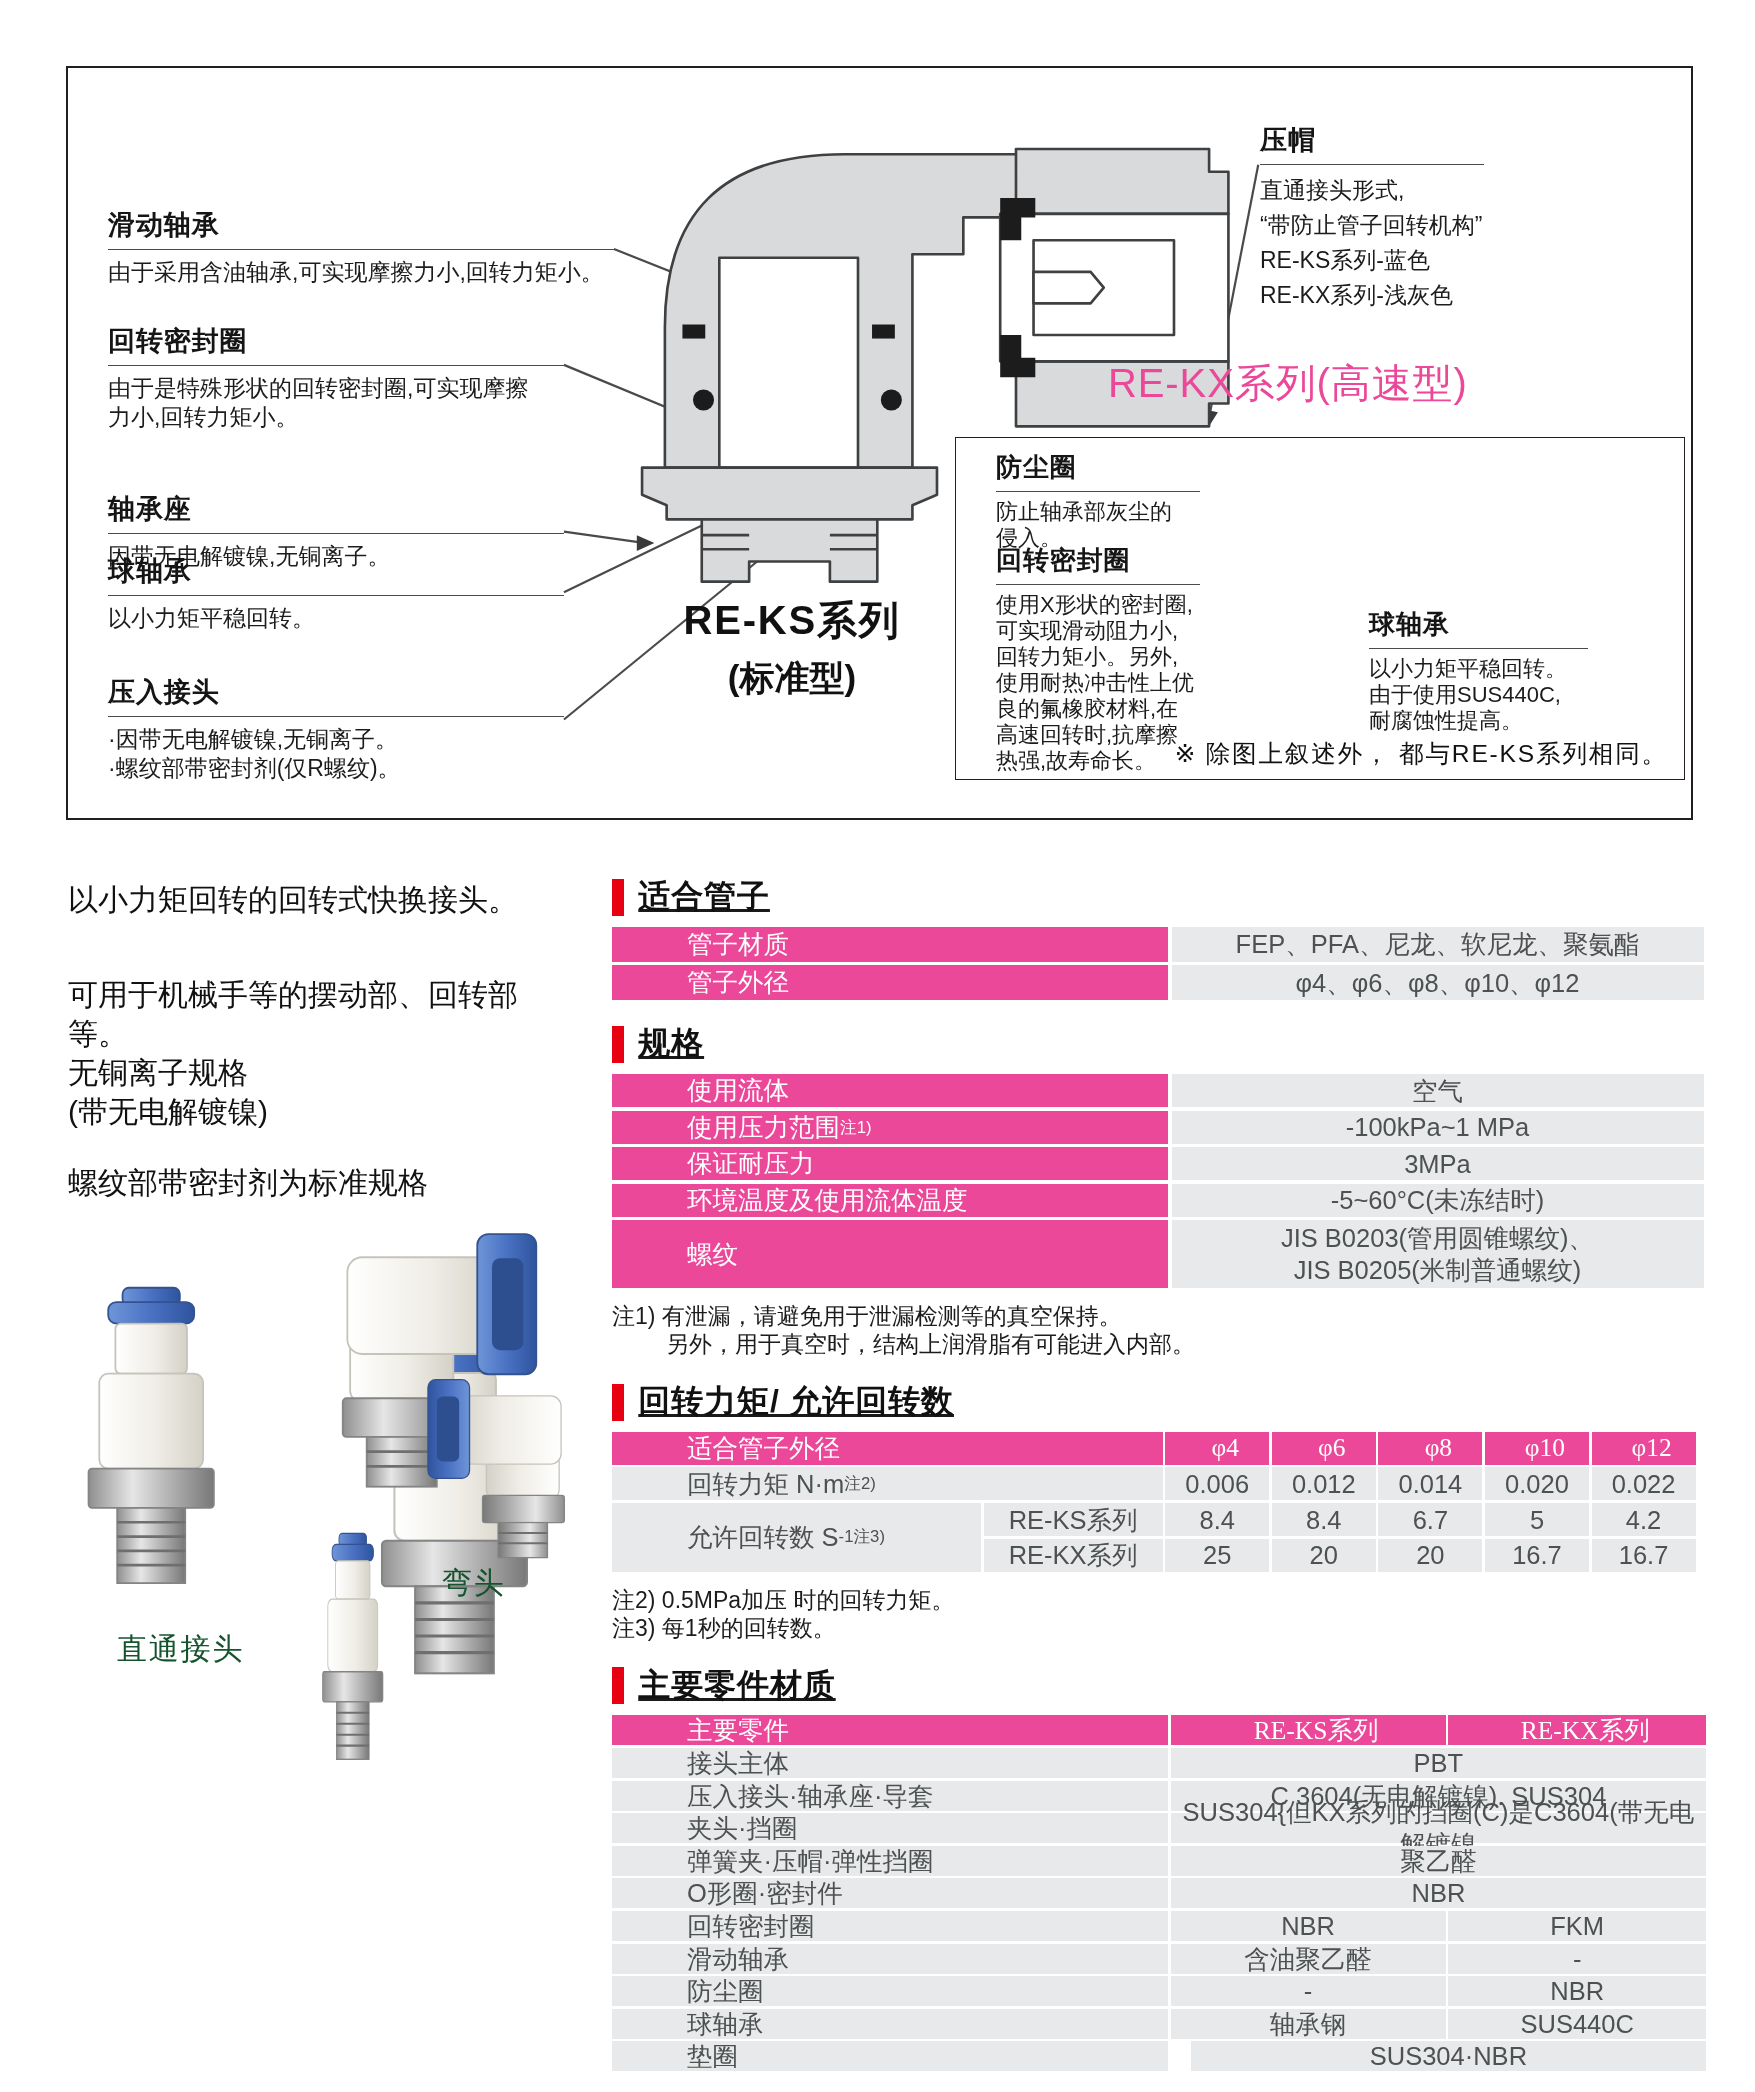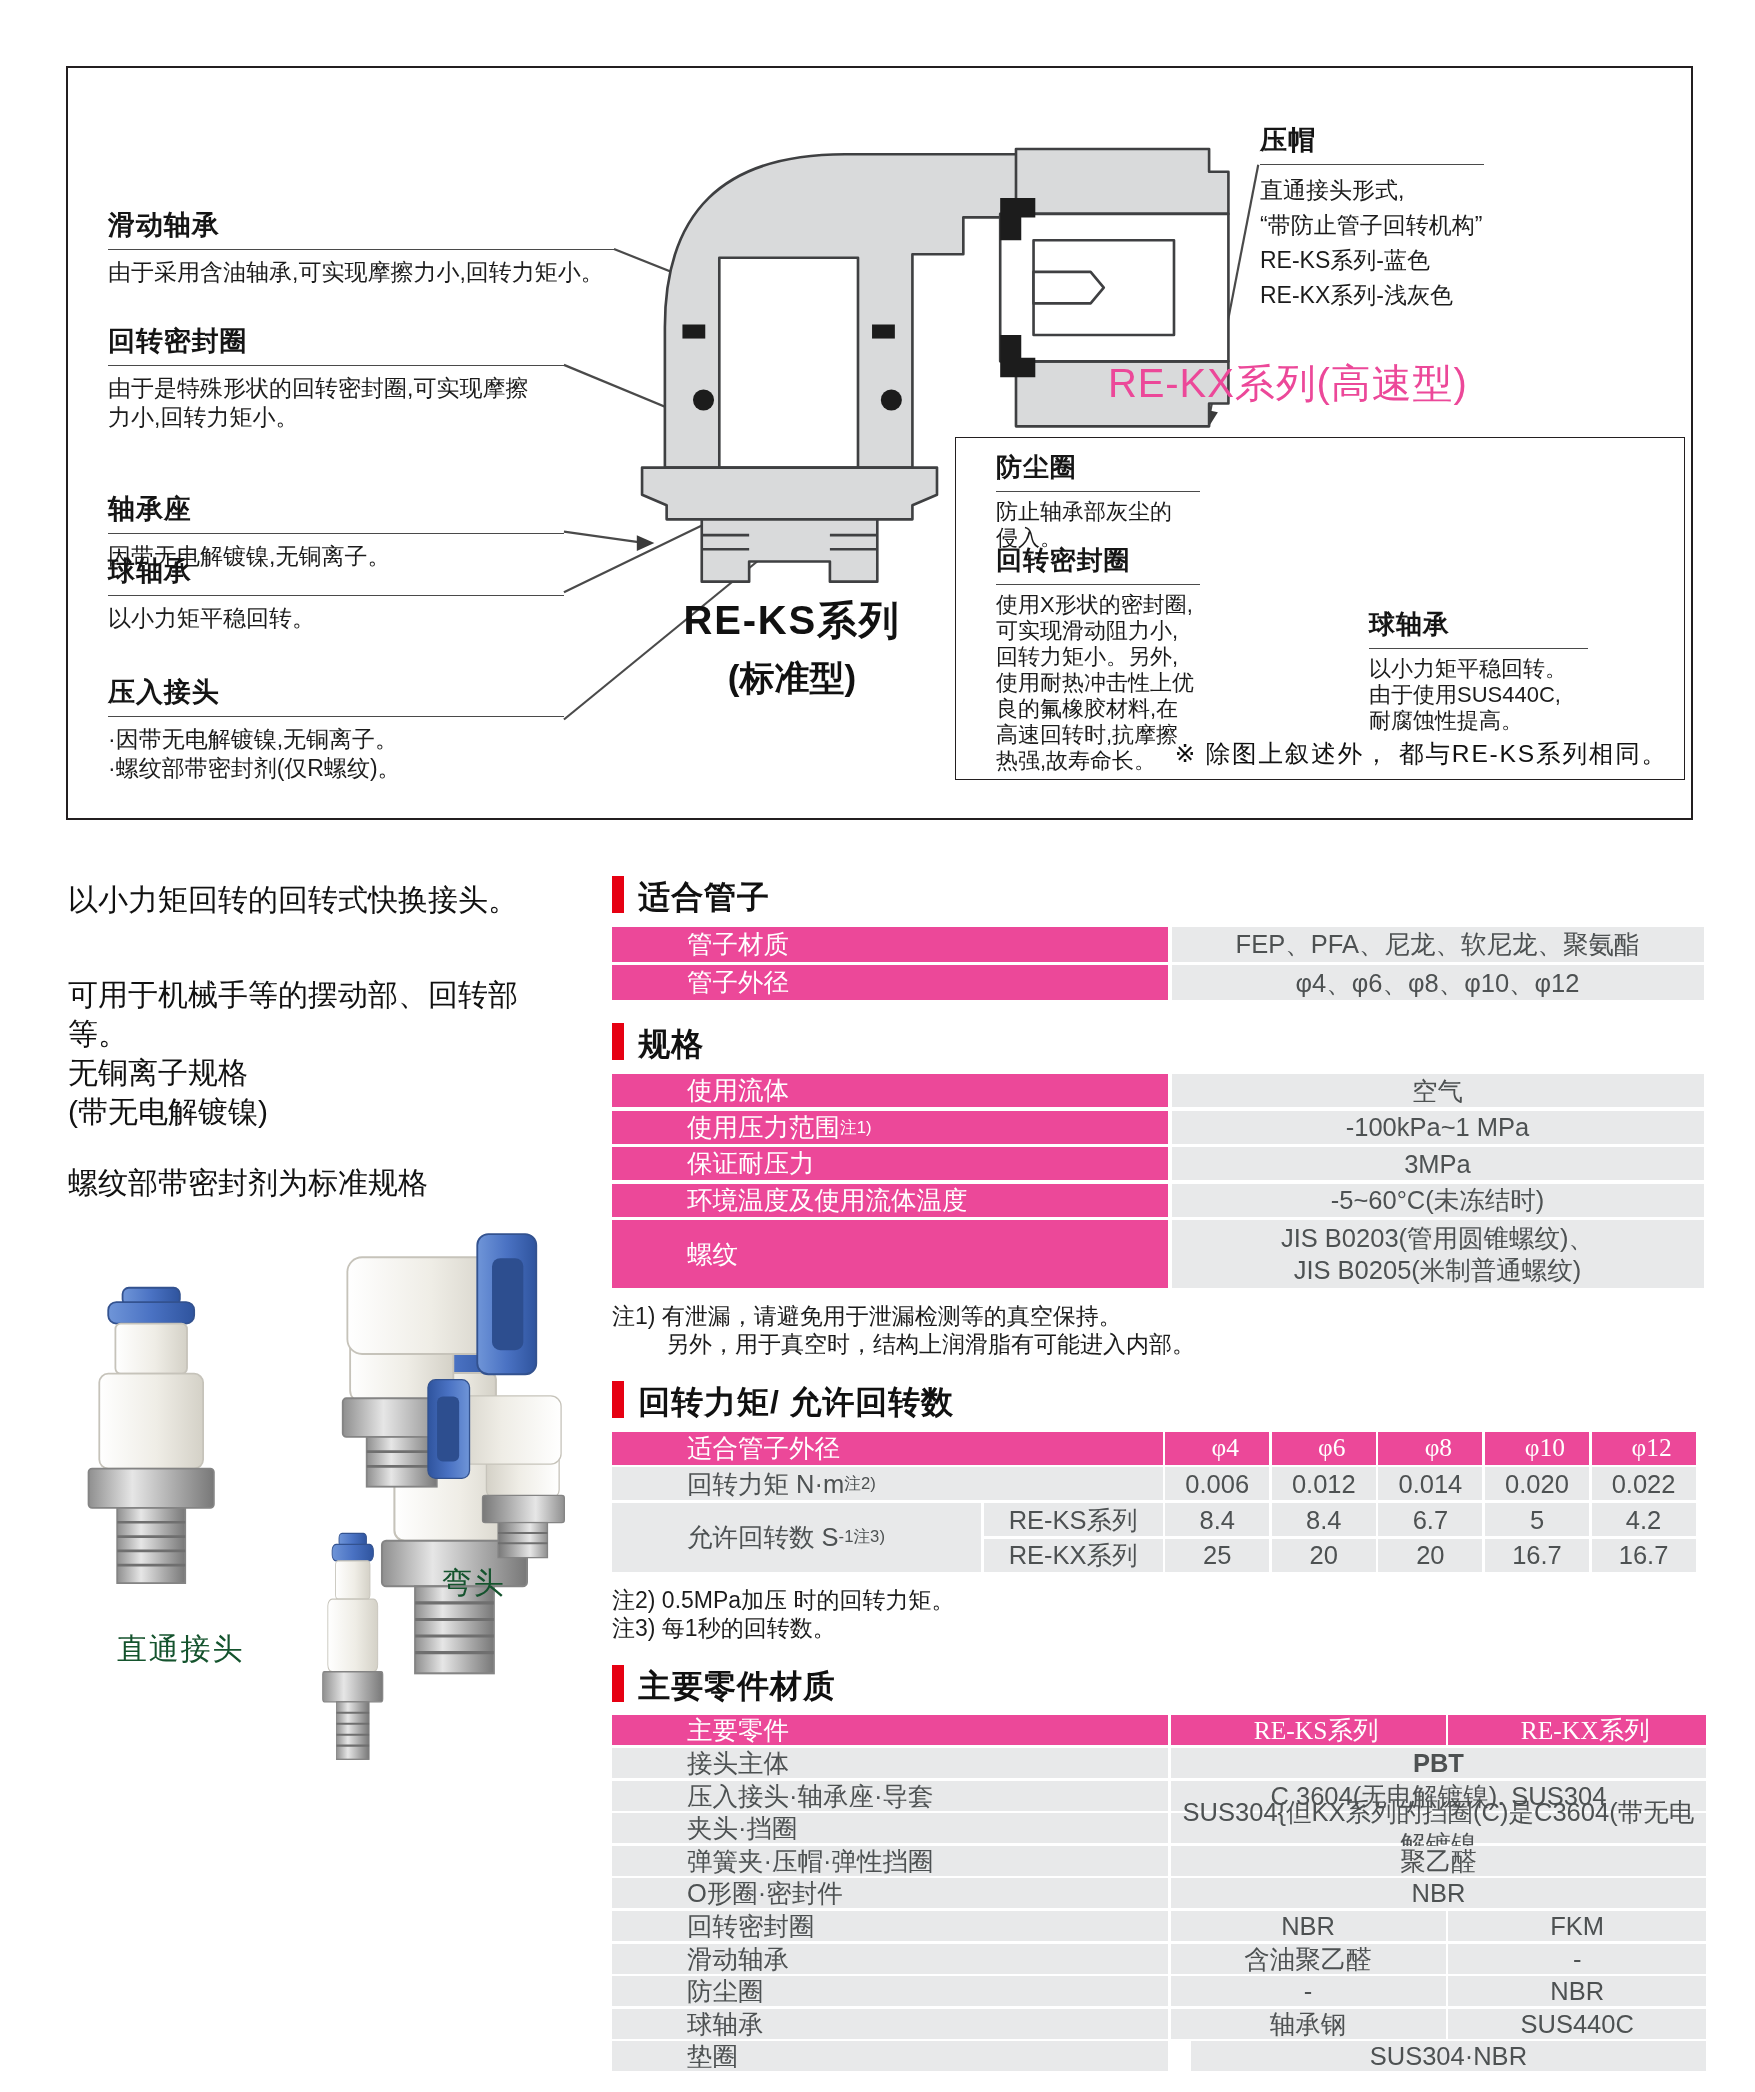--- a/index.html
+++ b/index.html
@@ -25,21 +25,21 @@
 
   
   .intro{left:68px;top:880px;width:492px;font-size:30px;line-height:39px;color:#111;}
   .intro p{margin:0;}
   .intro .mt{margin-top:56px;}
   .intro .mt2{margin-top:32px;}
   .photo-label{font-size:30px;color:#14532d;letter-spacing:1.8px;}
 
   
   .right-col{left:612px;top:876px;width:1091px;}
-  .sec-head{display:flex;align-items:flex-start;height:42px;}
+  .sec-head{display:flex;align-items:center;height:42px;text-decoration:underline;}
   .sec-head .bar{width:12.3px;height:37px;background:#e60012;margin-right:14px;}
   .sec-head .st{font-size:32px;font-weight:bold;color:#111;letter-spacing:0.9px;}
   .tbl{display:grid;gap:3.5px;margin-top:8.8px;}
   .cell{display:flex;align-items:center;font-size:25.5px;}
   .hd{background:#ec4899;color:#ffffff;}
   .vl{background:#e8e9ea;color:#4d5152;justify-content:center;text-align:center;white-space:pre-line;line-height:32px;}
   .lab{padding-left:75px;justify-content:flex-start;}
   .ctr{justify-content:center;padding-left:16px;font-family:Liberation Serif, serif;}
   sup{font-size:16.7px;}
   .notes{margin-top:14px;font-size:23px;line-height:28px;color:#1c1c1c;}
@@ -341,21 +341,21 @@
     <div class="sec-head mt26">
       <div class="bar"></div>
       <div class="st">主要零件材质</div>
     </div>
     <div class="tbl tbl-mat">
       <div class="cell hd lab">主要零件</div>
       <div class="cell hd ctr">RE-KS系列</div>
       <div class="cell hd ctr">RE-KX系列</div>
 
       <div class="cell vl lab" style="justify-content:flex-start;">接头主体</div>
-      <div class="cell vl" style="grid-column:2/4;font-weight:bold;">PBT</div>
+      <div class="cell vl" style="grid-column:2/4;">PBT</div>
 
       <div class="cell vl lab" style="justify-content:flex-start;">压入接头·轴承座·导套</div>
       <div class="cell vl" style="grid-column:2/4;">C 3604(无电解镀镍). SUS304</div>
 
       <div class="cell vl lab" style="justify-content:flex-start;">夹头·挡圈</div>
       <div class="cell vl" style="grid-column:2/4;">SUS304{但KX系列的挡圈(C)是C3604(带无电解镀镍</div>
 
       <div class="cell vl lab" style="justify-content:flex-start;">弹簧夹·压帽·弹性挡圈</div>
       <div class="cell vl" style="grid-column:2/4;">聚乙醛</div>
 

